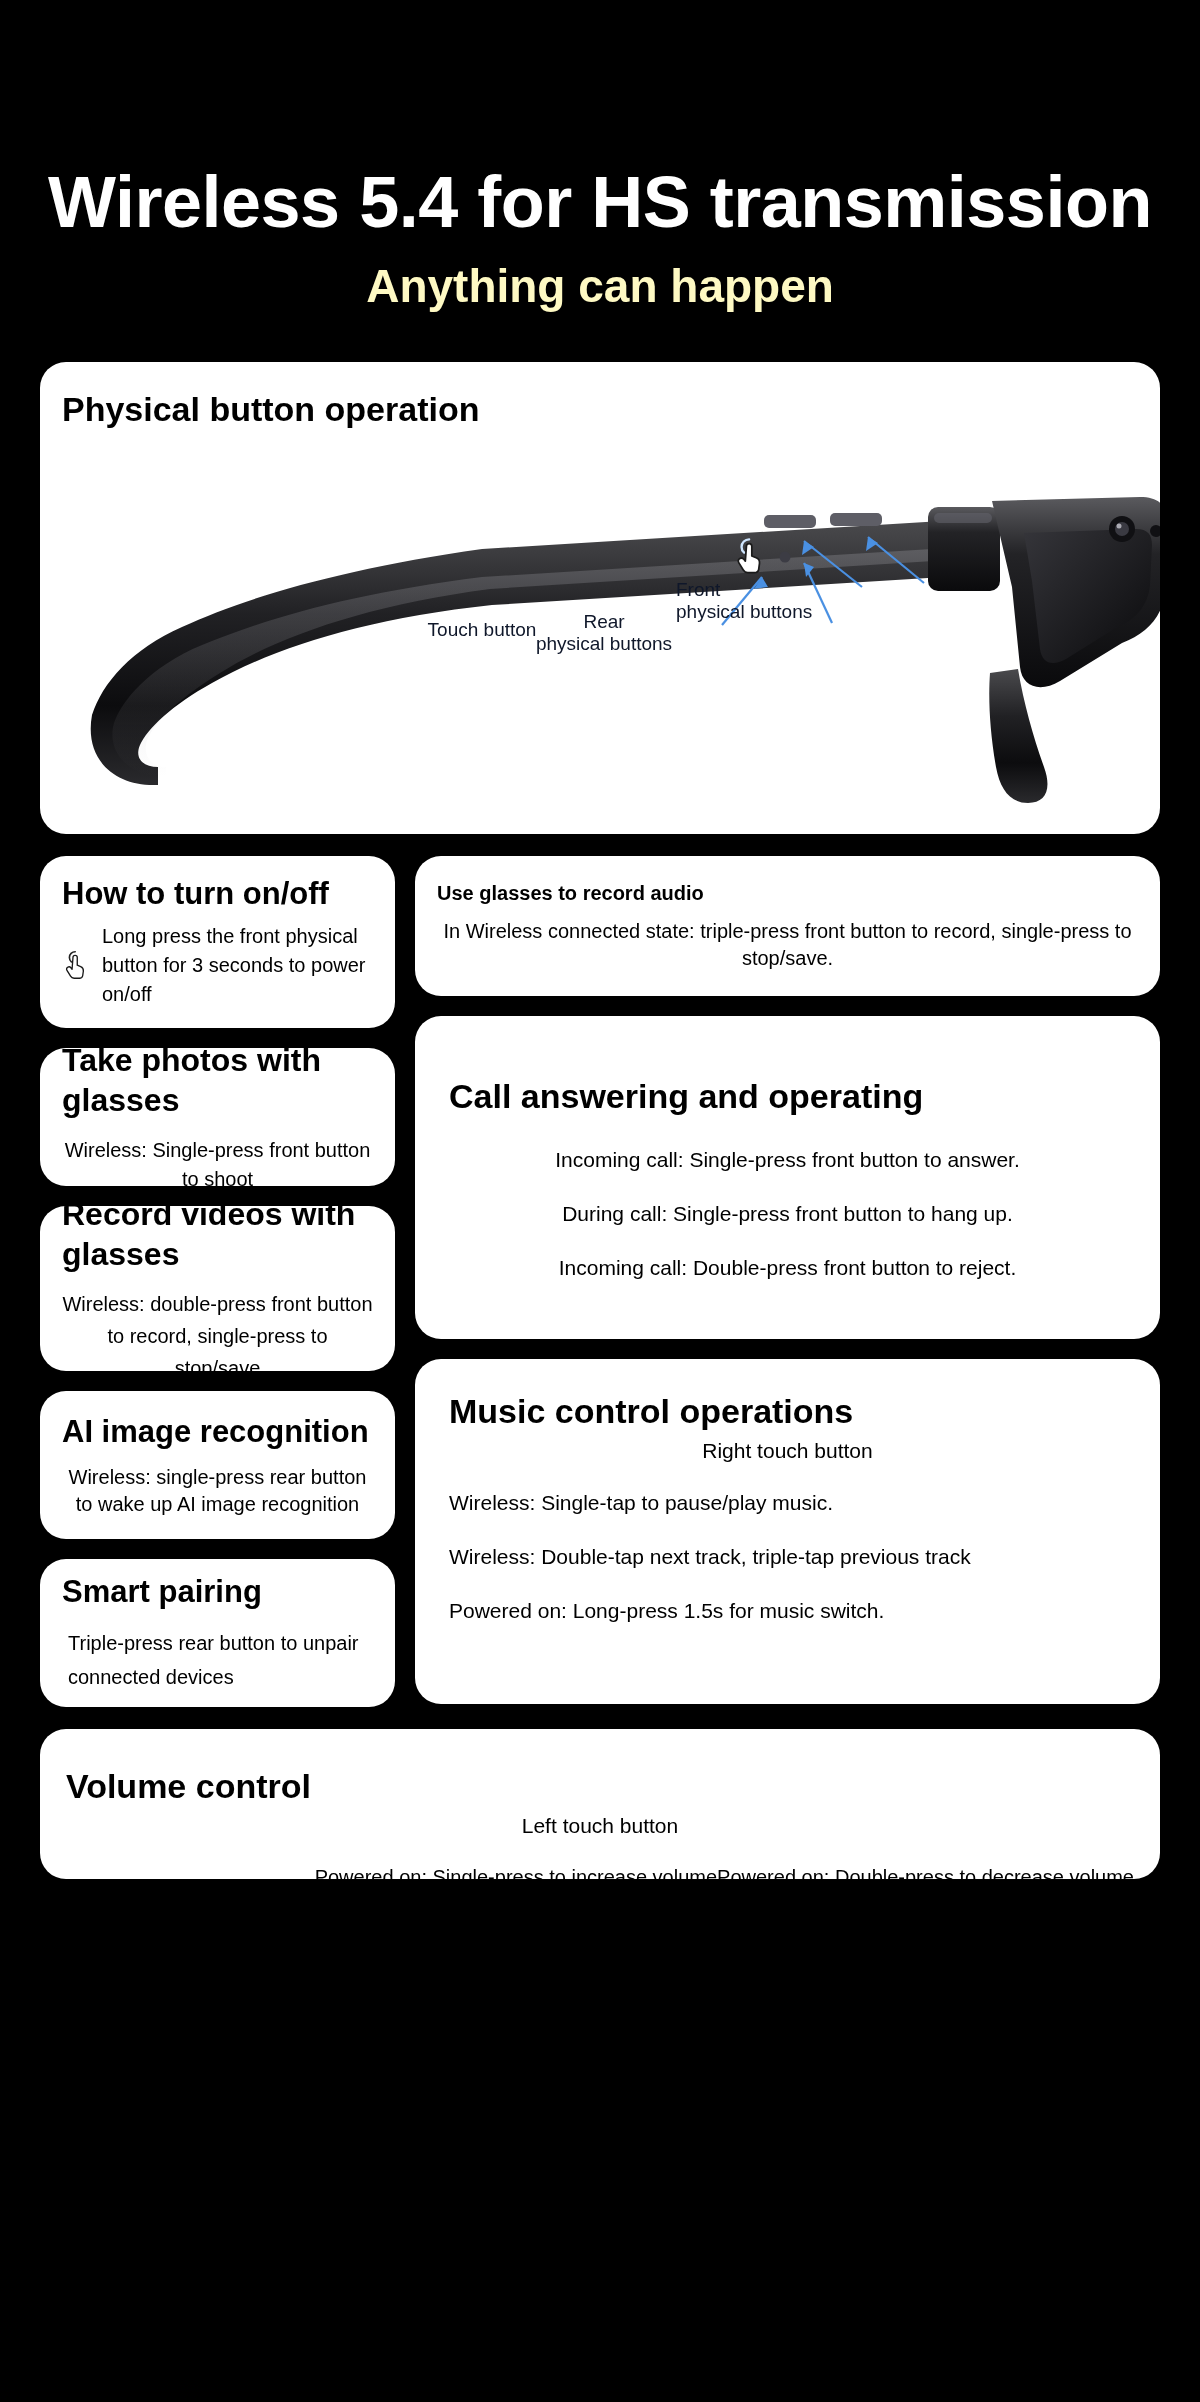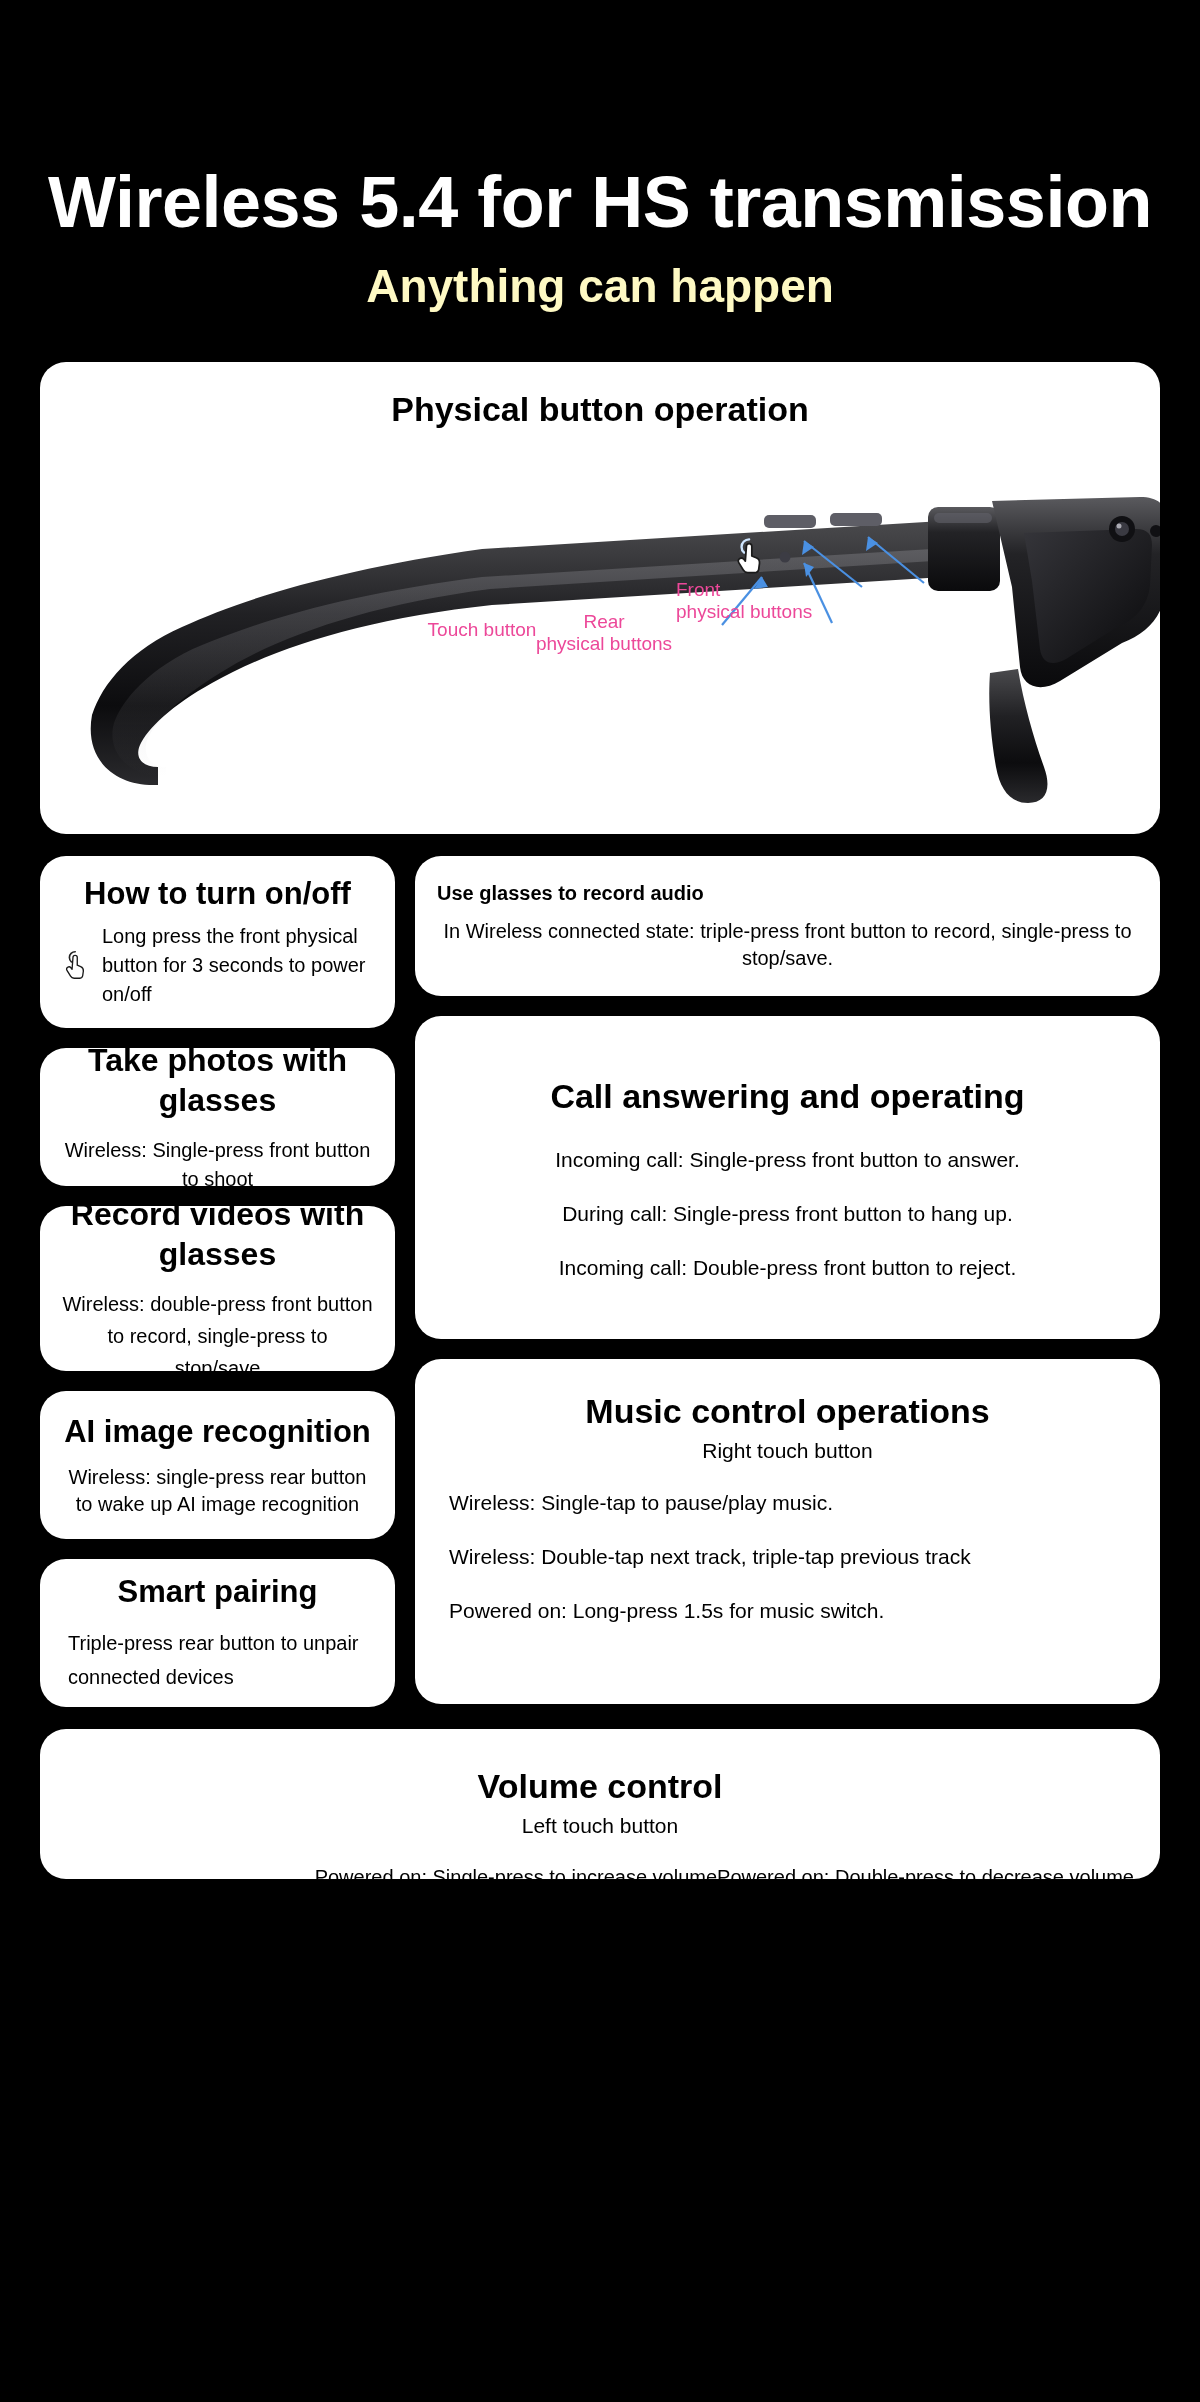--- a/index.html
+++ b/index.html
@@ -37,21 +37,21 @@
   .card {
     background: #ffffff;
     border-radius: 26px;
     padding: 18px 22px;
     overflow: hidden;
   }
   .card h3 {
     margin: 0;
     font-size: 33px;
     font-weight: bold;
-    text-align: center;
+    text-align: left;
     line-height: 1.25;
   }
   .card p {
     margin: 0;
     font-size: 20px;
     line-height: 1.45;
     text-align: center;
   }
 
   
@@ -64,21 +64,21 @@
   .hero h3 { font-size: 34px; }
 
   .diagram { position: relative; width: 100%; height: 390px; margin-top: 6px; }
   .diagram svg { position: absolute; left: 0; top: 0; }
 
   .lbl {
     position: absolute;
     font-size: 19px;
     line-height: 1.2;
     text-align: center;
-    color: #ec4899;
+    color: #0f172a;
     white-space: pre-line;
   }
   .lbl-touch { left: 345px; top: 182px; width: 150px; }
   .lbl-rear  { left: 452px; top: 174px; width: 180px; }
   .lbl-front { left: 614px; top: 142px; width: 160px; text-align: left; }
 
   
   .grid {
     margin-top: 22px;
     display: grid;

